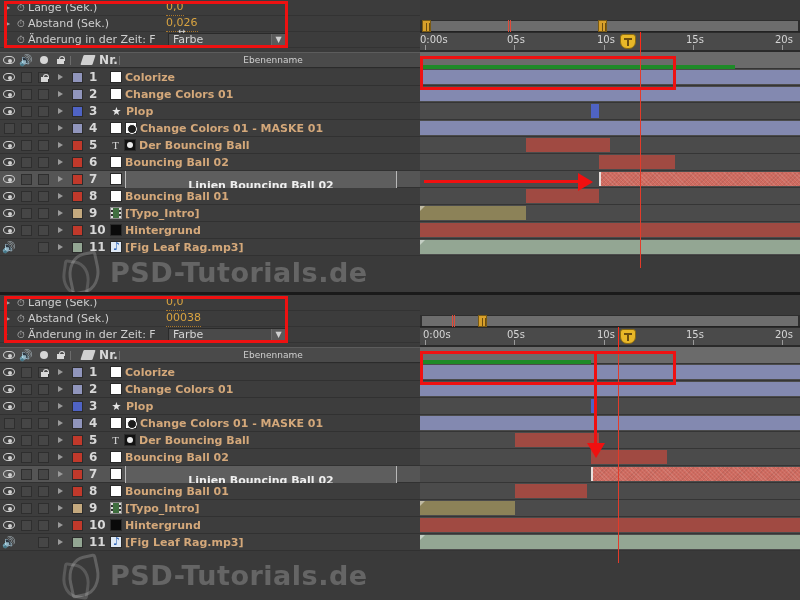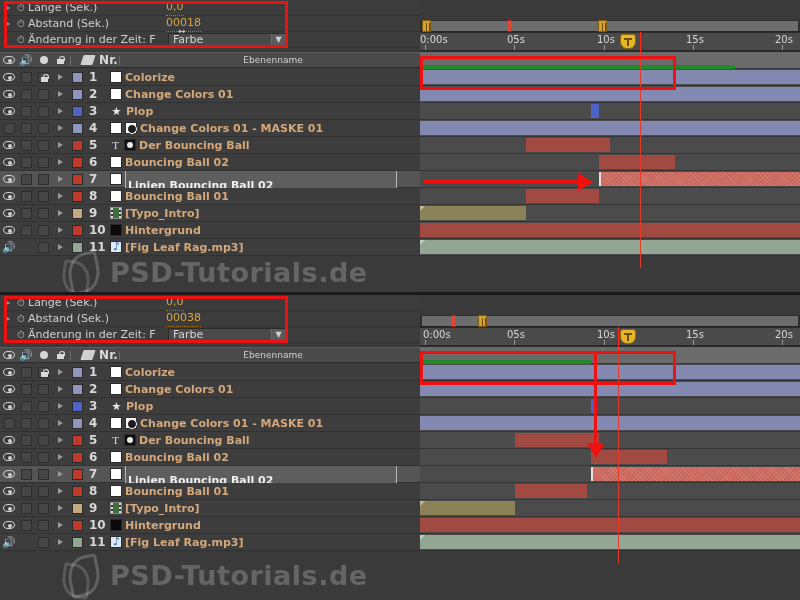--- a/index.html
+++ b/index.html
@@ -213,21 +213,21 @@
   .type-black { background: #0a0a0a; }
   .type-audio { background: #dfe9f5; position: relative; }
   .type-audio::after {
     content: "\266A"; position: absolute; left: 2px; top: -2px;
     color: #2a62b8; font-size: 11px;
   }
   .lname { color: #d4a87a; font-weight: bold; font-size: 11px; }
   .lname.edit {
     background: #5e5e5e; border: 1px solid #b8b8b8;
     color: #efefef; padding: 16px 2px; width: 272px; height: 13px;
-    line-height: 13px; font-weight: bold;
+    line-height: 13px; font-weight: bold; text-align: center;
   }
 
   
   .tl {
     position: absolute; left: 420px; width: 380px;
     background: #444444;
   }
   .tl-row {
     position: relative; height: 17px; border-bottom: 1px solid #353535;
     background: #4b4b4b;
@@ -310,21 +310,21 @@
       <div class="prop-row">
         <span class="prop-arrow">▶</span>
         <span class="stopwatch">⏱</span>
         <span class="prop-label">Länge (Sek.)</span>
         <span class="prop-value">0,0</span>
       </div>
       <div class="prop-row">
         <span class="prop-arrow">▶</span>
         <span class="stopwatch">⏱</span>
         <span class="prop-label">Abstand (Sek.)</span>
-        <span class="prop-value">00018</span>
+        <span class="prop-value">0,026</span>
       </div>
       <div class="prop-row">
         <span class="prop-arrow dim">·</span>
         <span class="stopwatch">⏱</span>
         <span class="prop-label">Änderung in der Zeit: F</span>
         <span class="prop-select">
           <span>Farbe</span>
           <span class="caret">▼</span>
         </span>
       </div>

